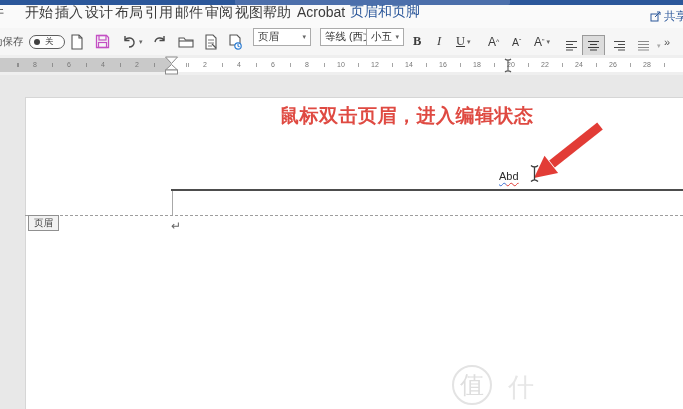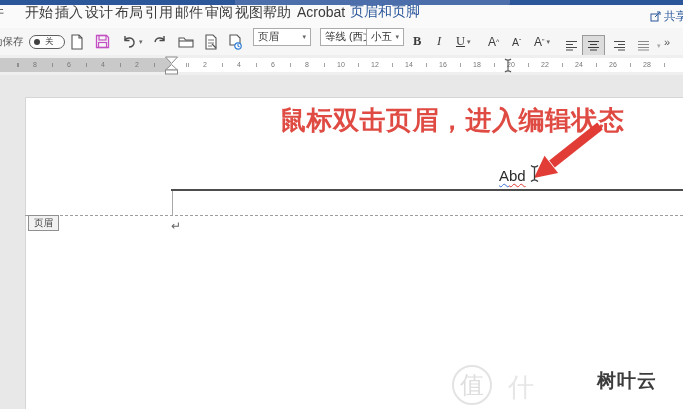--- a/index.html
+++ b/index.html
@@ -47,27 +47,27 @@
     background-image:repeating-linear-gradient(90deg,#8f8f8f 0 1px,transparent 1px 34px);
     background-size:auto 4px;background-position:18px 50%;background-repeat:repeat-x;}
   .ruler-white{position:absolute;left:171px;top:3px;width:512px;height:14px;background:#ffffff;
     background-image:repeating-linear-gradient(90deg,#a5a5a5 0 1px,transparent 1px 34px);
     background-size:auto 4px;background-position:17px 50%;background-repeat:repeat-x;}
   .rnum{position:absolute;top:3px;height:14px;line-height:14px;font-size:7px;color:#777;transform:translateX(-50%);}
 
   
   .docarea{left:0;top:75px;width:683px;height:334px;background:#e8e8e8;}
   .page{position:absolute;left:25px;top:22px;width:658px;height:312px;background:#ffffff;border-left:1px solid #d6d6d6;border-top:1px solid #d6d6d6;}
-  .annotation{position:absolute;left:280px;top:28px;font-size:26px;font-weight:600;letter-spacing:0.5px;white-space:nowrap;}
+  .annotation{position:absolute;left:280px;top:28px;font-size:19px;font-weight:600;letter-spacing:0.5px;white-space:nowrap;}
   .headerline{position:absolute;left:171px;top:114px;width:512px;height:2px;background:#4d4d4d;}
   .vline{position:absolute;left:172px;top:116px;width:1px;height:25px;background:#a8a8a8;}
   .dashline{position:absolute;left:25px;top:140px;width:658px;height:0;border-top:1px dashed #9e9e9e;}
   .headertag{position:absolute;left:28px;top:140px;font-size:9.5px;color:#3c3c3c;background:#f2f2f2;border:1px solid #909090;padding:2px 5px;line-height:1.1;}
   .pilcrow{position:absolute;left:171px;top:144px;font-size:12px;color:#666;}
-  .headertext{position:absolute;left:499px;top:92px;font-size:15px;color:#2b2b2b;line-height:18px;}
+  .headertext{position:absolute;left:499px;top:92px;font-size:11px;color:#2b2b2b;line-height:18px;}
   .headertext .gr{text-decoration:underline wavy #3b6fd4;text-decoration-thickness:1px;text-underline-offset:2px;}
   .headertext .sp{text-decoration:underline wavy #e03a34;text-decoration-thickness:1px;text-underline-offset:2px;}
 
   
   .ghost1{position:absolute;left:452px;top:290px;width:36px;height:36px;border:2px solid #e3e3e3;border-radius:50%;
     color:#dedede;font-size:24px;display:flex;align-items:center;justify-content:center;}
   .ghost2{position:absolute;left:508px;top:295px;color:#e6e6e6;font-size:26px;}
   .brand{position:absolute;left:597px;top:293px;font-size:19px;font-weight:bold;color:#3c3c3c;letter-spacing:1px;}
 
   svg{display:block;}
@@ -314,14 +314,13 @@
   <div class="headerline"></div>
   <div class="vline"></div>
   <div class="dashline"></div>
 
   <div class="headertag">页眉</div>
   <div class="pilcrow">↵</div>
 
   <div class="ghost1">值</div>
   <div class="ghost2">什</div>
 
-  <div class="brand">树叶云</div>
 </div>
 
 </body></html>

